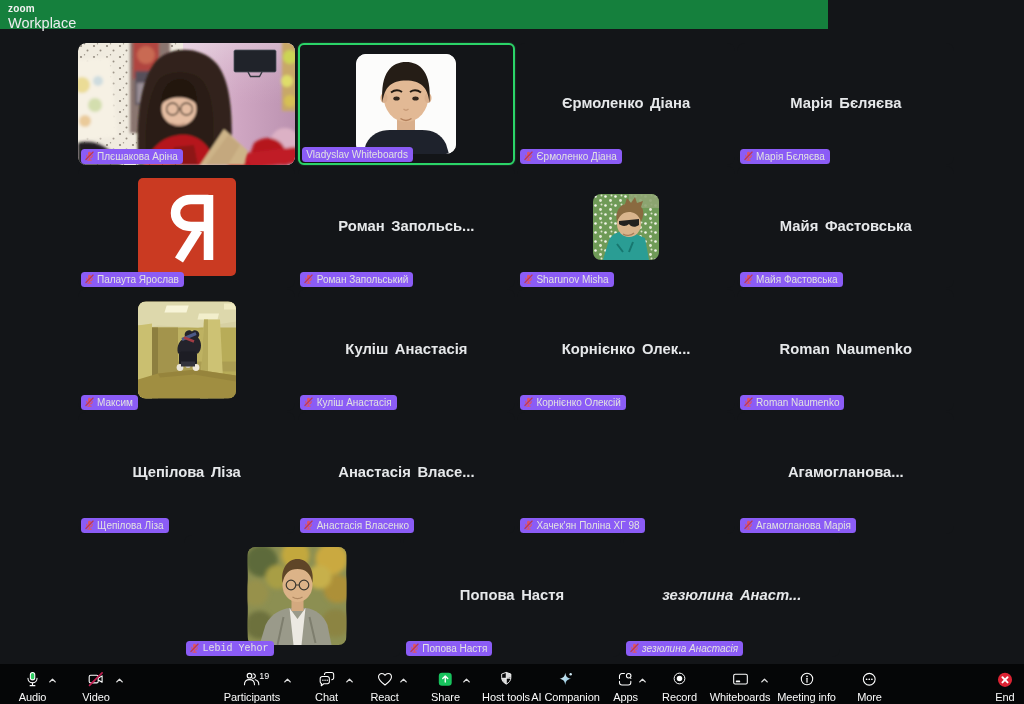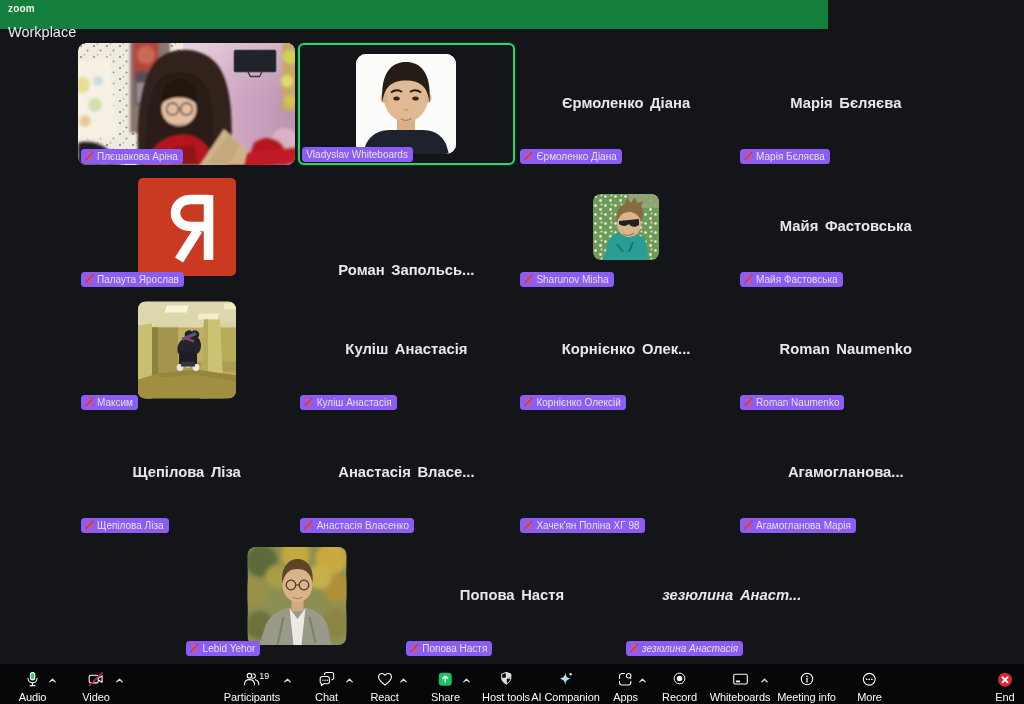--- a/index.html
+++ b/index.html
@@ -1,17 +1,17 @@
 <!DOCTYPE html>
 <html><head><meta charset="utf-8"><style>
 *{margin:0;padding:0;box-sizing:border-box}
 html,body{width:1024px;height:704px;overflow:hidden;background:#131518;font-family:"Liberation Sans",sans-serif}
 #topbar{position:absolute;left:0;top:0;width:828px;height:29px;background:#15803d}
 #topbar .z1{position:absolute;left:8px;top:3px;font-size:10px;font-weight:700;color:#f2f2f2;letter-spacing:.2px}
-#topbar .z2{position:absolute;left:8px;top:24px;font-size:14.5px;font-weight:500;color:#ececee}
+#topbar .z2{position:absolute;left:8px;top:15px;font-size:14.5px;font-weight:500;color:#ececee}
 
 .tile{position:absolute;background:#131518;border-radius:8px}
 .tile.active{border:2px solid #2bd468;border-radius:6px;box-shadow:0 0 2px rgba(60,220,110,.45)}
 .cname{position:absolute;left:0;right:0;top:50%;transform:translateY(-54%);text-align:center;
  color:#e6e8ea;font-size:14.8px;font-weight:700;word-spacing:2.5px;letter-spacing:0}
 .nlab{position:absolute;left:2.5px;bottom:1.5px;height:15px;background:#8b5cf6;border-radius:3.5px;
  display:flex;align-items:center;padding:0 5px 0 4px;color:#e2e2e2;font-size:10px;white-space:nowrap}
 .nlab .mic{margin-right:3.5px;flex:none}
 .avatar{position:absolute;left:50%;top:50%;transform:translate(-50%,-50%);border-radius:9px;overflow:hidden}
 #toolbar{position:absolute;left:0;top:664px;width:1024px;height:40px;background:#050607}
@@ -172,21 +172,21 @@
           <rect x="4.1" y="0.8" width="3.8" height="6.4" rx="1.9" fill="#e05563" stroke="none"></rect>
           <path d="M2.3 5.6 a3.7 3.7 0 0 0 7.4 0"></path>
           <path d="M6 9.3 V11.2"></path>
           <path d="M3.8 12 H8.2"></path>
           <path d="M1.2 11.2 L10.8 1.2" stroke="#c13a4d" stroke-width="1.6"></path>
         </g>
       </svg>
       <span>Палаута Ярослав</span>
     </div>
   </div>
-<div class="tile" style="left:297.7px;top:166px;width:217.4px;height:122px;margin-top:44px;">
+<div class="tile" style="left:297.7px;top:166px;width:217.4px;height:122px;">
     <div class="cname">Роман Запольсь...</div>
     <div class="nlab">
       <svg class="mic" width="9" height="10" viewBox="0 0 12 13">
         <g stroke="#e05563" stroke-width="1.4" fill="none" stroke-linecap="round">
           <rect x="4.1" y="0.8" width="3.8" height="6.4" rx="1.9" fill="#e05563" stroke="none"></rect>
           <path d="M2.3 5.6 a3.7 3.7 0 0 0 7.4 0"></path>
           <path d="M6 9.3 V11.2"></path>
           <path d="M3.8 12 H8.2"></path>
           <path d="M1.2 11.2 L10.8 1.2" stroke="#c13a4d" stroke-width="1.6"></path>
         </g>
@@ -383,21 +383,21 @@
           <rect x="4.1" y="0.8" width="3.8" height="6.4" rx="1.9" fill="#e05563" stroke="none"></rect>
           <path d="M2.3 5.6 a3.7 3.7 0 0 0 7.4 0"></path>
           <path d="M6 9.3 V11.2"></path>
           <path d="M3.8 12 H8.2"></path>
           <path d="M1.2 11.2 L10.8 1.2" stroke="#c13a4d" stroke-width="1.6"></path>
         </g>
       </svg>
       <span>Агамогланова Марія</span>
     </div>
   </div>
-<div class="tile" style="left:183.6px;top:535px;width:217.4px;height:122px;">
+<div class="tile" style="left:183.6px;top:535px;width:217.4px;height:122px;font-family:Liberation Mono, monospace;">
     <div class="avatar" style="width:99px;height:98px;border-radius:8px;margin-left:5px">
 <svg width="99" height="98" viewBox="0 0 99 98">
 <defs>
           <filter id="lb" x="-20%" y="-20%" width="140%" height="140%">
             <feGaussianBlur stdDeviation="2.2"></feGaussianBlur>
           </filter>
         </defs>
 <rect width="99" height="98" fill="#8c8f52"></rect>
 <g filter="url(#lb)">
 <circle cx="14" cy="14" r="16" fill="#5d6b3a"></circle>

